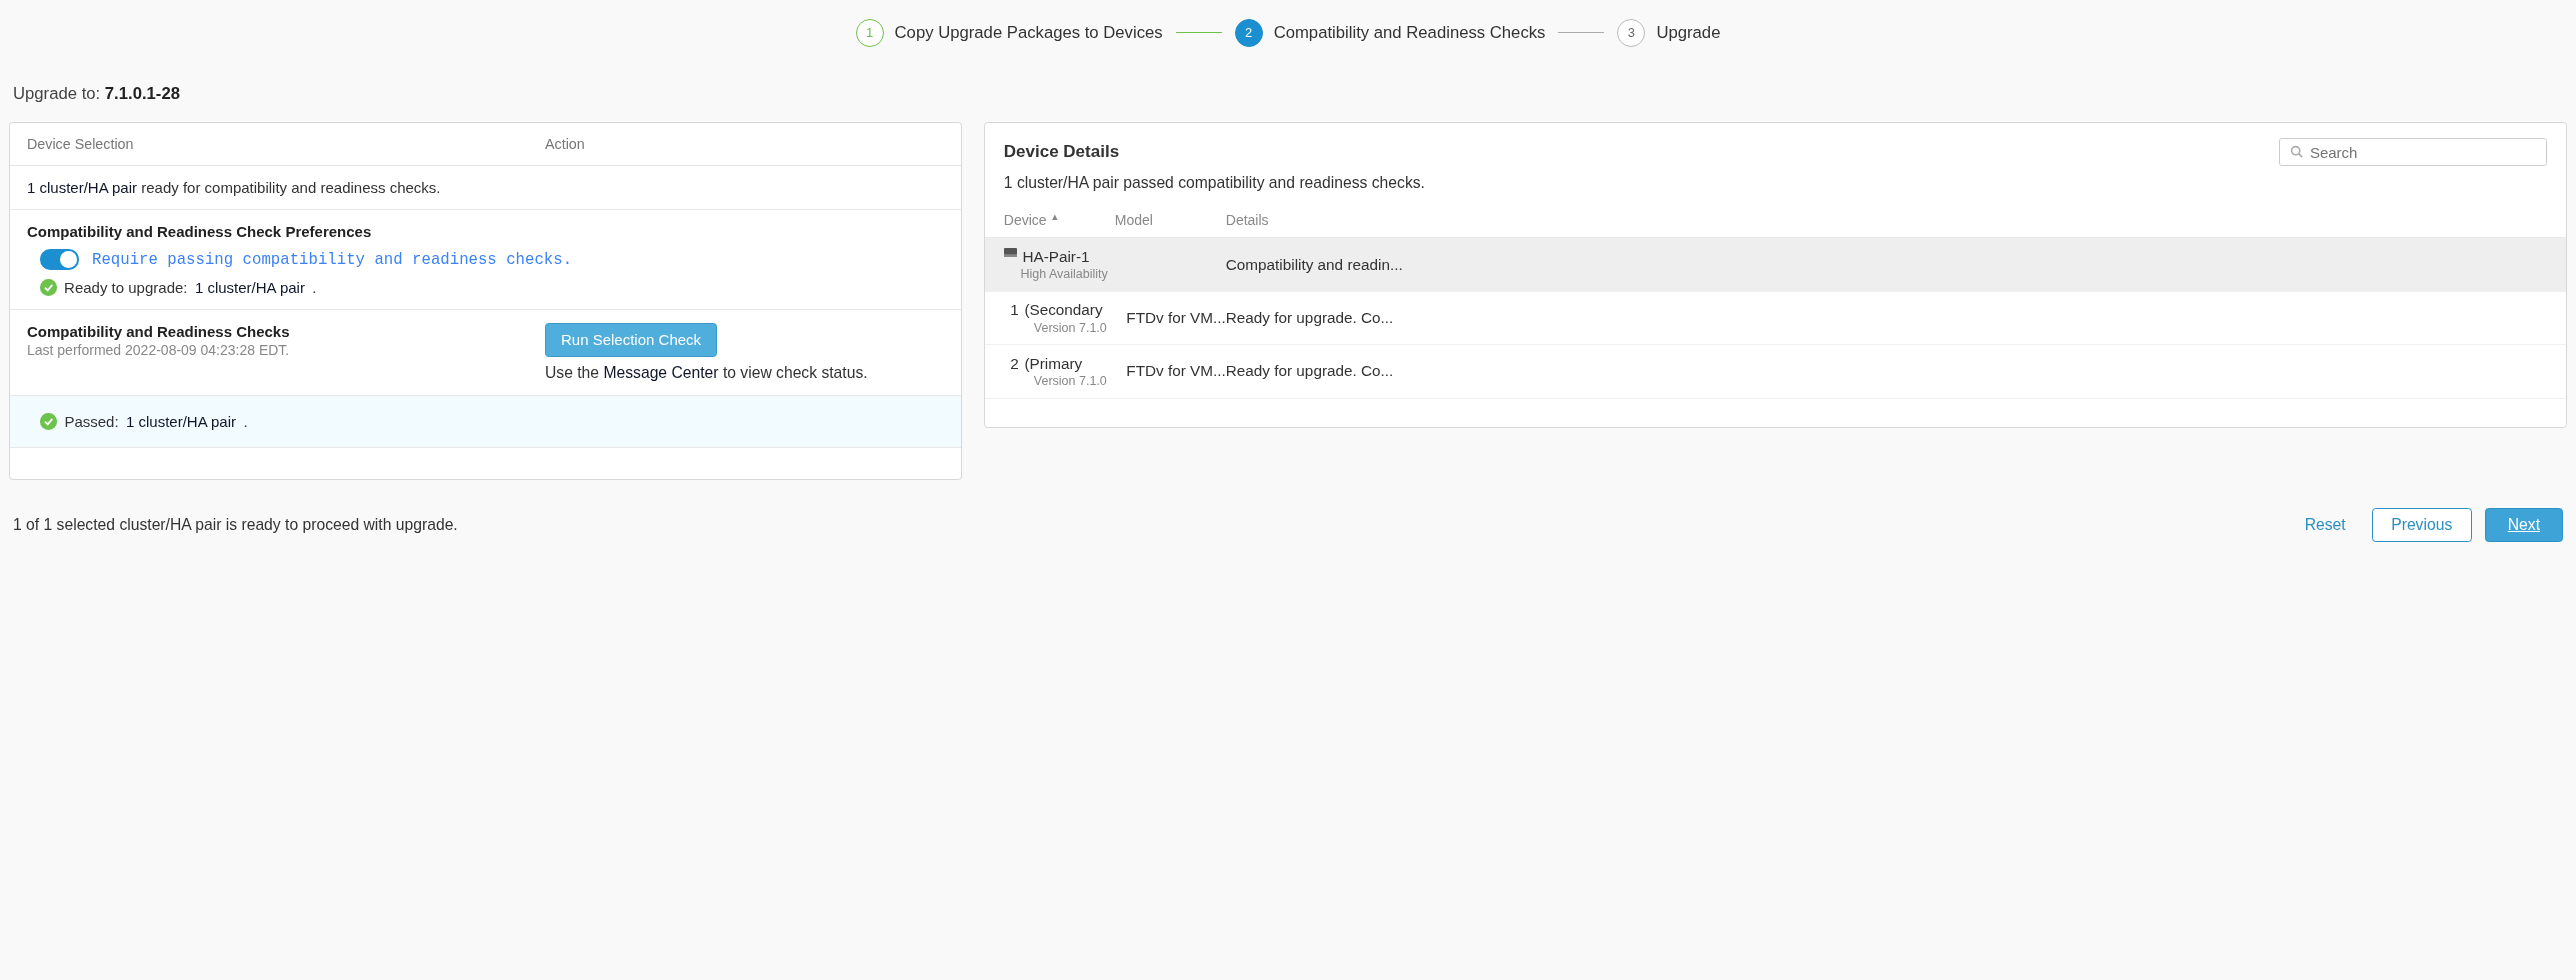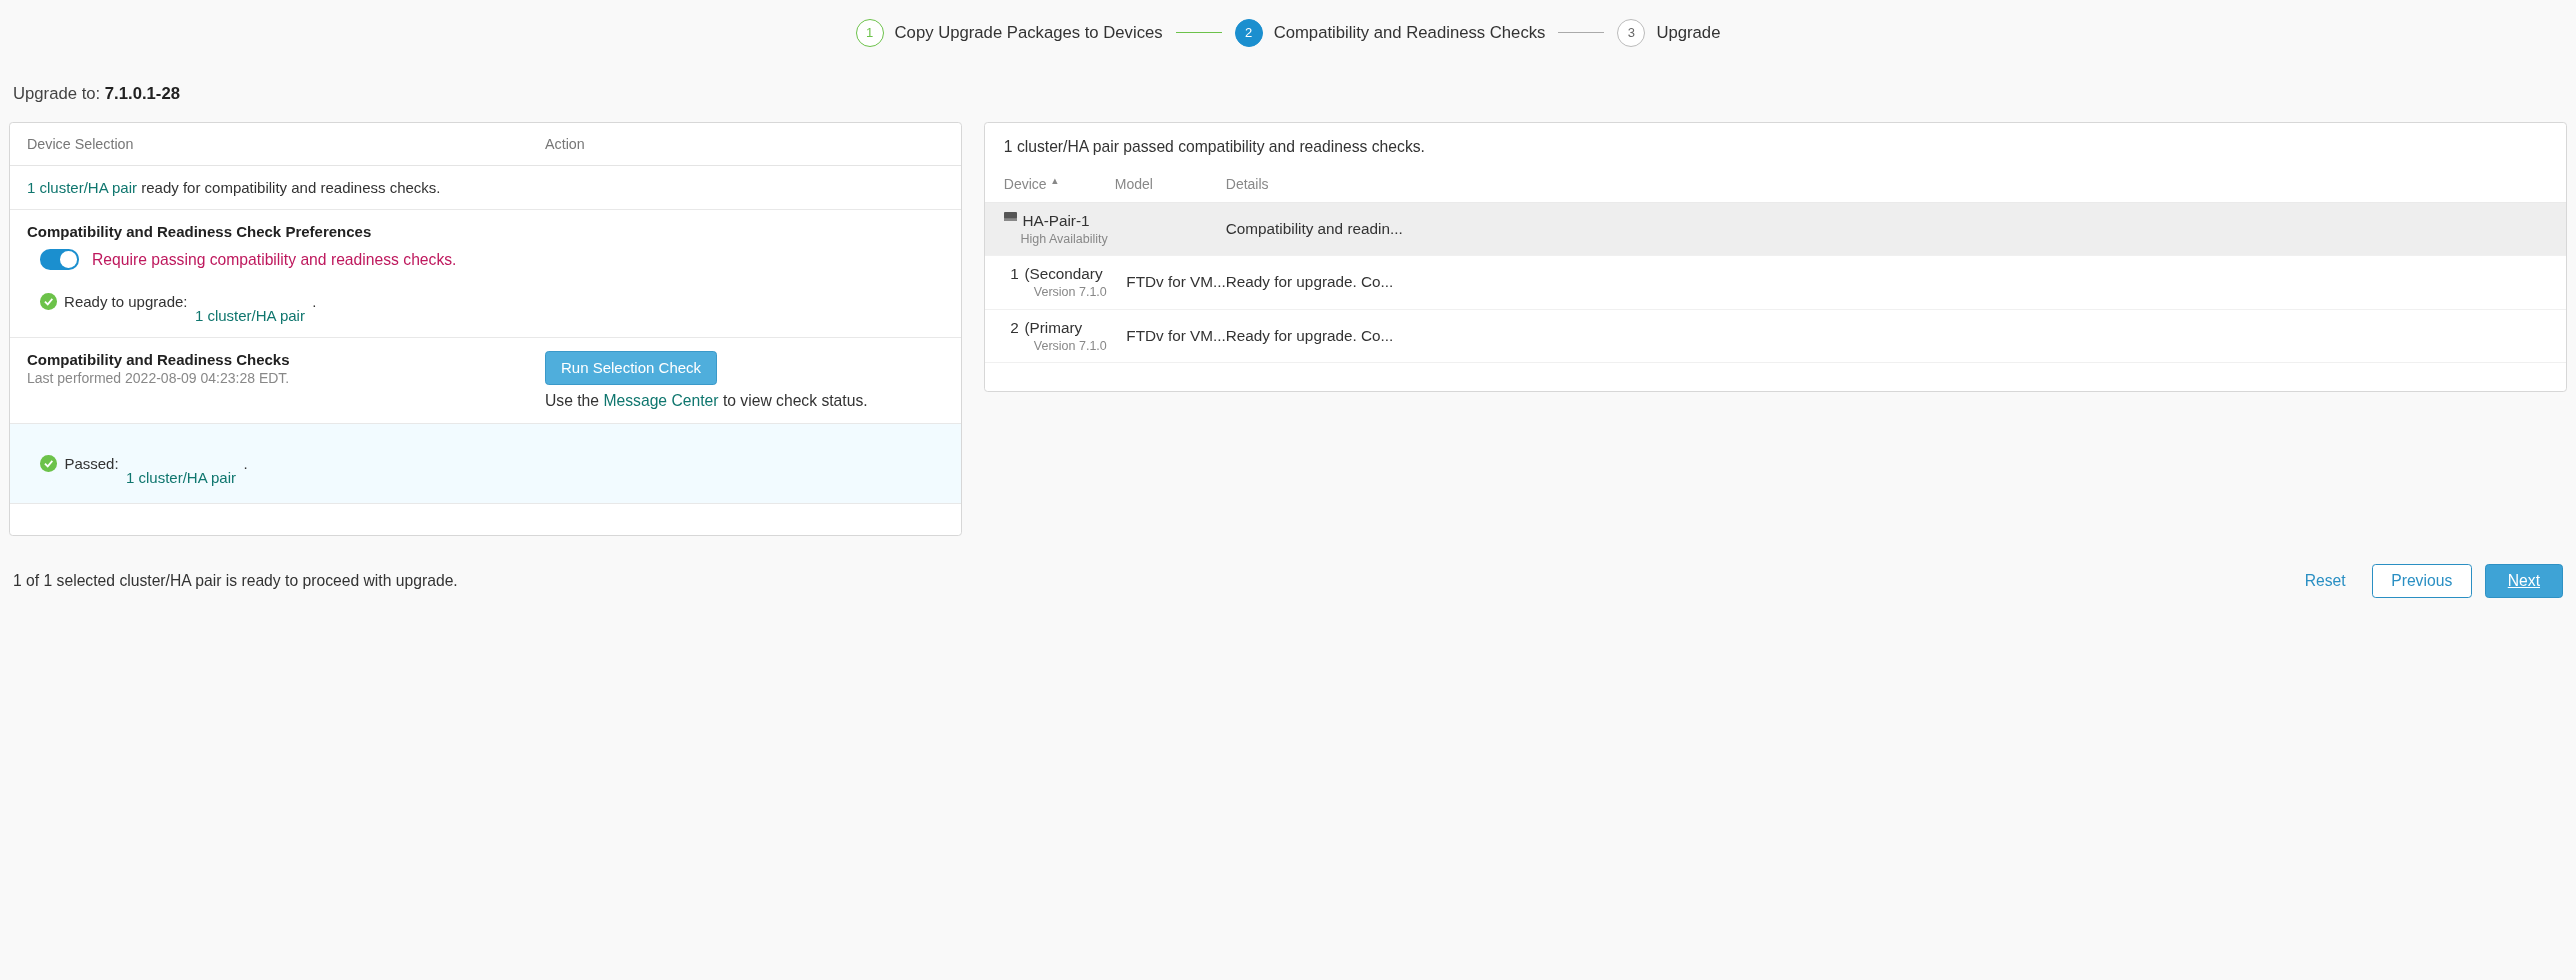--- a/index.html
+++ b/index.html
@@ -65,33 +65,33 @@
 
 .lp-row {
   padding: 13px 16.7px;
   border-bottom: 0.9px solid #e8e8e8;
 }
 .lp-row:last-child { border-bottom: none; }
 .lp-row-flex { display: flex; }
 .lp-left { flex: 0 0 518px; }
 .lp-right { flex: 1; }
 
-.link { color: #0f766e; cursor: pointer; margin-top: 28px; }
+.link { color: #0f172a; cursor: pointer; }
 .bold { font-weight: 600; color: #222; }
 
 .switch-row { display: flex; align-items: center; gap: 13px; margin-top: 9.3px; padding-left: 13px; }
 .switch {
   width: 39px; height: 20.4px; background: #1b8fcf;
   border-radius: 10.2px; position: relative; cursor: pointer;
 }
 .switch-knob {
   position: absolute; width: 16.7px; height: 16.7px; background: #fff;
   border-radius: 50%; top: 1.9px; right: 1.9px;
 }
-.switch-label { color: #be185d; font-size: 15.7px; }
+.switch-label { color: #3b82f6; font-size: 15.7px; font-family: Liberation Mono, monospace; }
 
 .ready-row { display: flex; align-items: center; gap: 7.4px; margin-top: 9.3px; padding-left: 13px; }
 .check-badge {
   width: 16.7px; height: 16.7px; border-radius: 50%; background: #6cc24a;
   display: inline-flex; align-items: center; justify-content: center;
   color: #fff; font-size: 11px; line-height: 1;
 }
 .check-badge svg { display: block; }
 
 .sub-ts { color: #888; font-size: 14px; margin-top: 1.9px; }
@@ -267,20 +267,32 @@
         </span>
         <span>Passed: </span>
         <span class="link">1 cluster/HA pair</span>
           <span>.</span>
       </div>
 
       <div class="lp-row" style="height:31px"></div>
     </div>
 
     <div class="panel right-panel">
+      <div class="rp-header">
+        <div class="rp-title">Device Details</div>
+        <div class="search-box">
+          <span class="search-icon">
+            <svg width="13" height="13" viewBox="0 0 16 16">
+                <circle cx="7" cy="7" r="5" stroke="#aaa" stroke-width="2" fill="none"></circle>
+                <line x1="11" y1="11" x2="15" y2="15" stroke="#aaa" stroke-width="2"></line>
+              </svg>
+          </span>
+          <input type="text" placeholder="Search" style="">
+        </div>
+      </div>
       <div class="rp-summary">1 cluster/HA pair passed compatibility and readiness checks.</div>
 
       <div class="rp-table-head">
         <div class="rpcol-device">
           <span>Device</span>
           <span class="sort-caret">▲</span>
         </div>
         <div class="rpcol-model">Model</div>
         <div class="rpcol-details">Details</div>
       </div>

